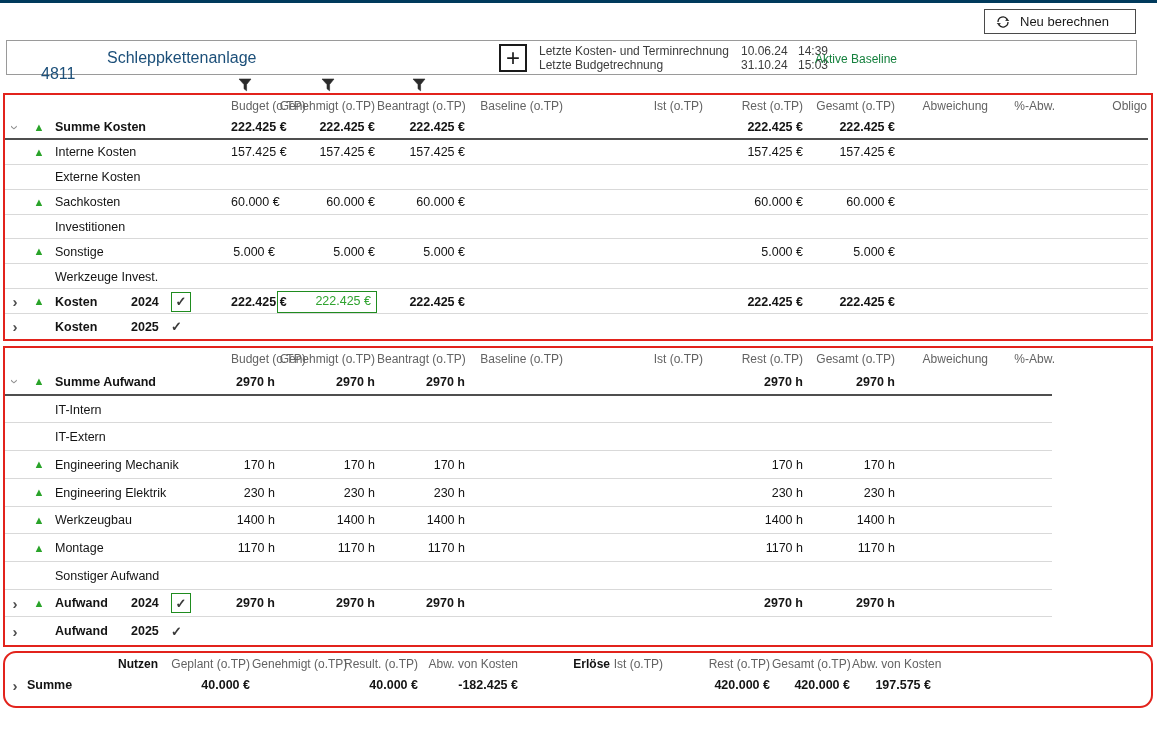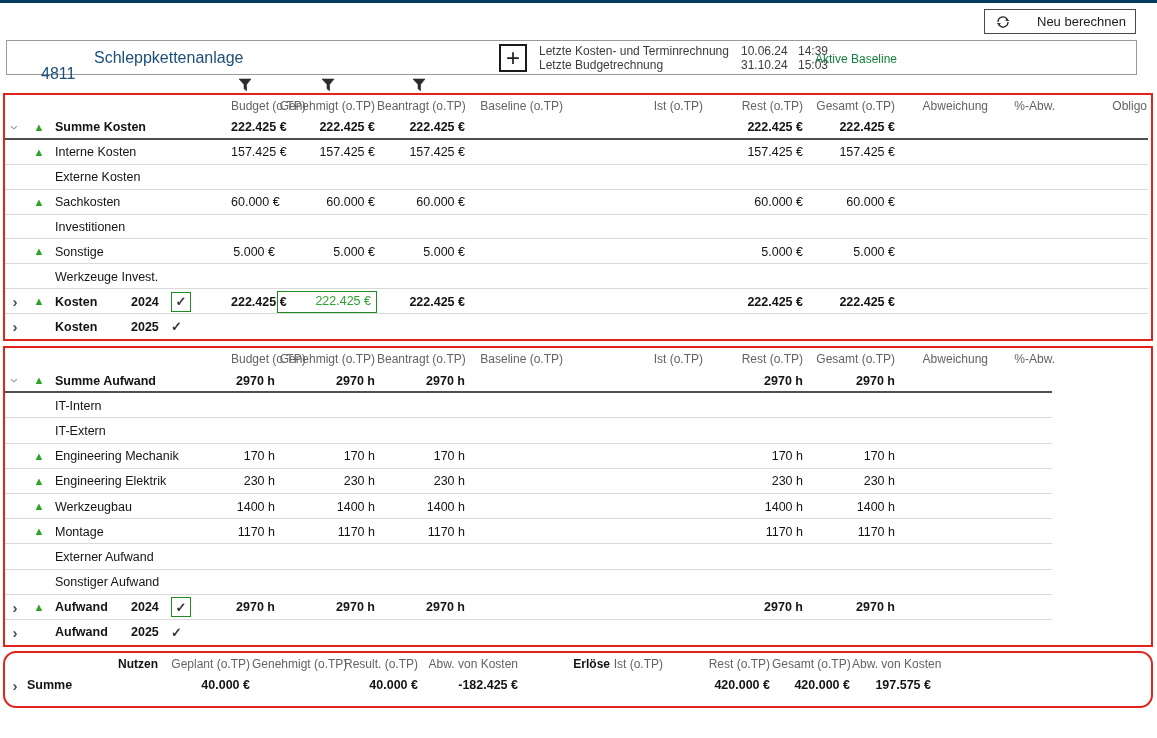--- a/index.html
+++ b/index.html
@@ -6,28 +6,28 @@
     --red:#e2231c; --green:#29a329; --greenDark:#1f8c1f; --greenText:#2fa32f;
     --navy:#003a5c; --title:#1c4f79; --line:#d9d9d9; --heavy:#4f4f4f;
   }
   *{margin:0;padding:0;box-sizing:border-box;}
   html,body{background:#fff;}
   .stage{position:relative;width:1157px;height:738px;background:#fff;
     font-family:"Liberation Sans",sans-serif;color:#141414;overflow:hidden;}
   .topbar{position:absolute;top:0;left:0;width:1157px;height:3px;background:var(--navy);}
 
   .recalc-btn{position:absolute;left:984px;top:9px;width:152px;height:25px;border:1px solid #4a4a4a;
-    background:#fff;display:flex;align-items:center;gap:26px;padding:0 0 0 10px;font-size:13px;
+    background:#fff;display:flex;align-items:center;gap:9px;padding:0 0 0 10px;font-size:13px;
     font-family:"Liberation Sans",sans-serif;color:#1a1a1a;cursor:pointer;}
   .refresh{display:flex;align-items:center;}
 
   .project-header{position:absolute;left:6px;top:40px;width:1131px;height:35px;border:1px solid #9a9a9a;
     background:#fff;}
   .pnum{position:absolute;left:34px;top:24px;font-size:16px;color:var(--title);}
-  .pname{position:absolute;left:87px;top:8px;font-size:16px;color:var(--title);text-align:right;}
+  .pname{position:absolute;left:100px;top:8px;font-size:16px;color:var(--title);text-align:right;}
   .add-btn{position:absolute;left:492px;top:3px;width:28px;height:28px;border:2px solid #1a1a1a;background:#fff;
     display:flex;align-items:center;justify-content:center;cursor:pointer;}
   .plus{font-size:24px;font-weight:400;line-height:20px;color:#1a1a1a;font-family:"Liberation Sans",sans-serif;}
   .calc-info{position:absolute;left:532px;top:3px;font-size:12px;color:#3c3c3c;}
   .ci-row{display:flex;height:14px;line-height:14px;}
   .ci-label{width:202px;}
   .ci-date{width:57px;}
   .baseline{position:absolute;left:808px;top:11px;font-size:12px;color:#15803d;}
 
   .funnel{position:absolute;top:78px;width:15px;height:14px;z-index:5;cursor:pointer;}
@@ -431,36 +431,20 @@
           <div class="val"></div>
           <div class="val"></div>
           <div class="val">1170 h</div>
           <div class="val">1170 h</div>
           <div class="val"></div>
           <div class="val"></div>
         </div>
         <div class="row g2">
           <div class="exp empty"></div>
           <div class="tri"></div>
-          <div class="lbl">Externer Aufwand</div>
-          <div class="year"></div>
-          <div class="chk"></div>
-          <div class="val"></div>
-          <div class="val"></div>
-          <div class="val"></div>
-          <div class="val"></div>
-          <div class="val"></div>
-          <div class="val"></div>
-          <div class="val"></div>
-          <div class="val"></div>
-          <div class="val"></div>
-        </div>
-        <div class="row g2">
-          <div class="exp empty"></div>
-          <div class="tri"></div>
           <div class="lbl">Sonstiger Aufwand</div>
           <div class="year"></div>
           <div class="chk"></div>
           <div class="val"></div>
           <div class="val"></div>
           <div class="val"></div>
           <div class="val"></div>
           <div class="val"></div>
           <div class="val"></div>
           <div class="val"></div>

